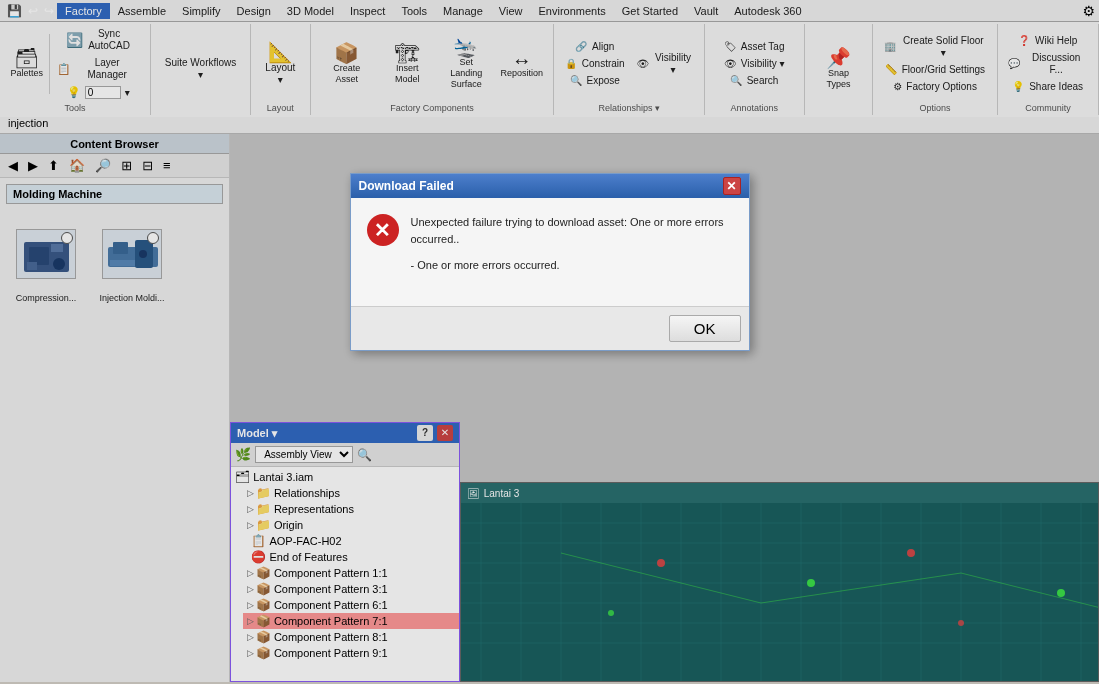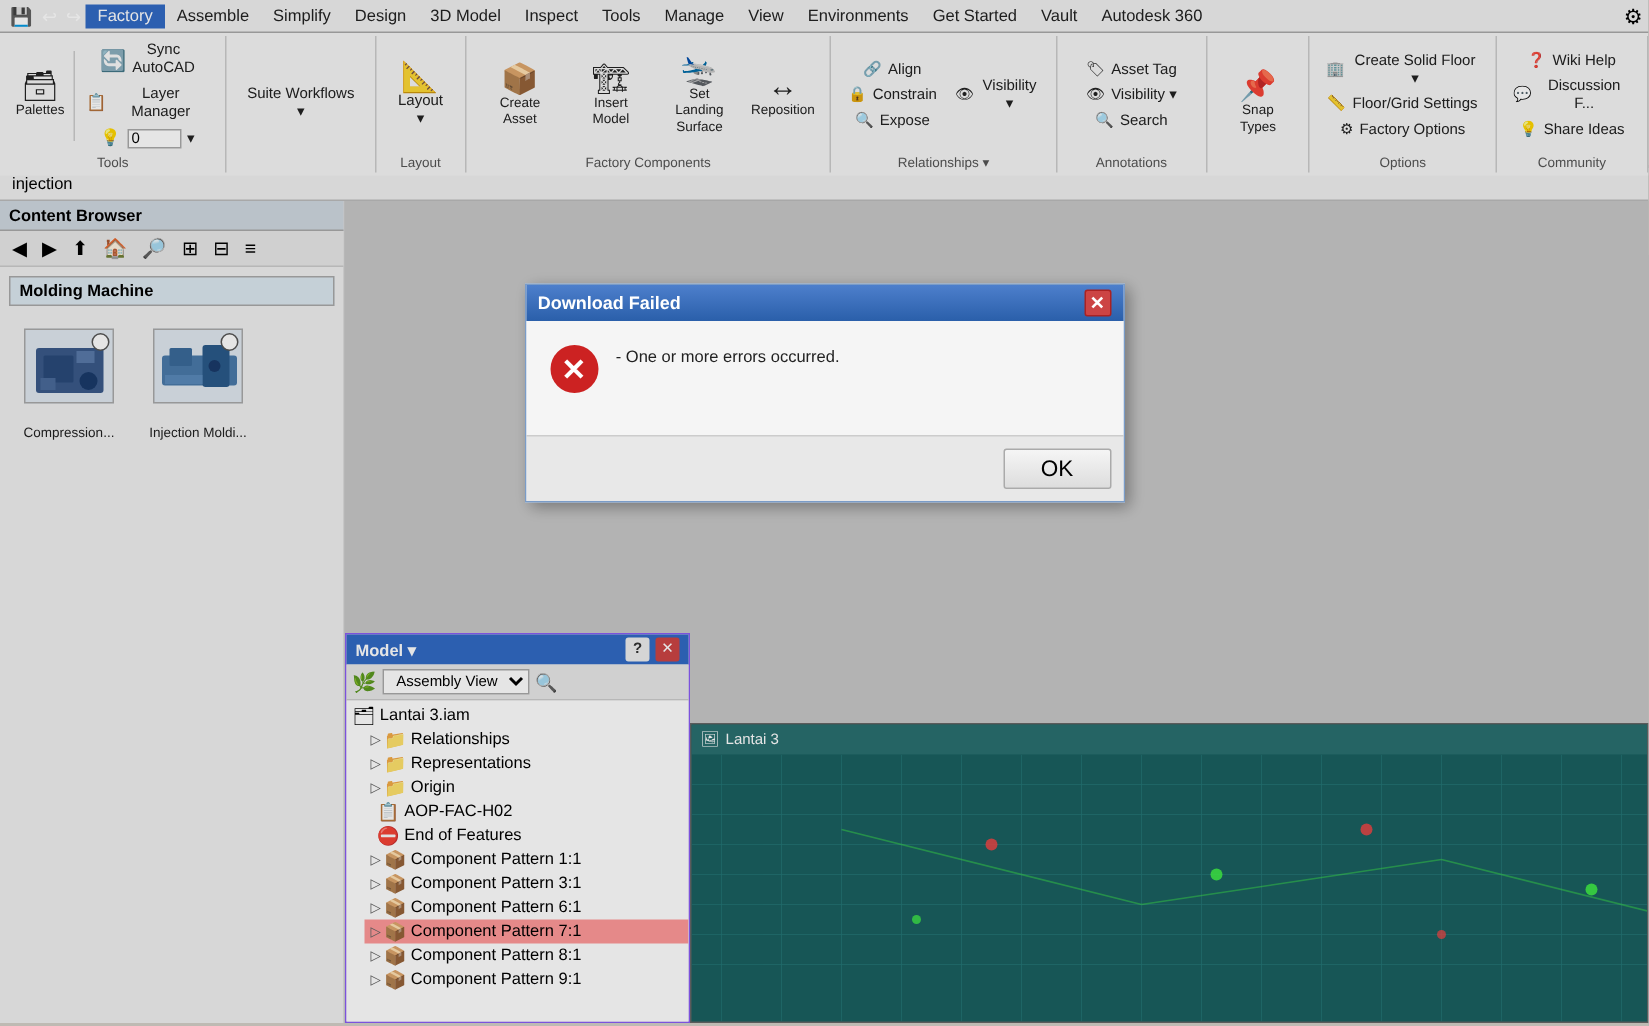--- a/index.html
+++ b/index.html
@@ -111,21 +111,21 @@
       border-right: 1px solid #ccc;
       display: flex;
       flex-direction: column;
       position: relative;
     }
     #left-panel-header {
       background: #d0d8e0;
       border-bottom: 1px solid #aaa;
       display: flex;
       align-items: center;
-      justify-content: flex-start;
+      justify-content: center;
       padding: 2px 6px;
       height: 20px;
     }
     #left-panel-title { font-size: 11px; font-weight: bold; }
     #browser-toolbar {
       background: #e8e8e8;
       border-bottom: 1px solid #ccc;
       display: flex;
       align-items: center;
       padding: 2px 4px;
@@ -140,21 +140,21 @@
     }
     #browser-area {
       padding: 6px;
     }
     #category-title {
       background: #dce8f0;
       font-size: 11px;
       font-weight: bold;
       padding: 3px 6px;
       border: 1px solid #aaa;
-      margin-bottom: 10px;
+      margin-bottom: 20px;
     }
     .asset-grid {
       display: flex;
       flex-wrap: wrap;
       gap: 6px;
     }
     .asset-item {
       width: 80px;
       display: flex;
       flex-direction: column;
@@ -755,20 +755,21 @@
 <div id="dialog-overlay">
   <div id="dialog">
     <div id="dialog-titlebar">
       <span>Download Failed</span>
       <div id="dialog-close">✕</div>
     </div>
     <div id="dialog-body">
       <div id="dialog-msg-area">
         <div id="dialog-error-icon">✕</div>
         <div id="dialog-text">
+          <div style="margin-bottom:8px;">Unexpected failure trying to download asset: One or more errors occurred..</div>
           <div style="margin-bottom:4px;">- One or more errors occurred.</div>
         </div>
       </div>
     </div>
     <div id="dialog-footer">
       <button id="ok-btn">OK</button>
     </div>
   </div>
 </div>
 

